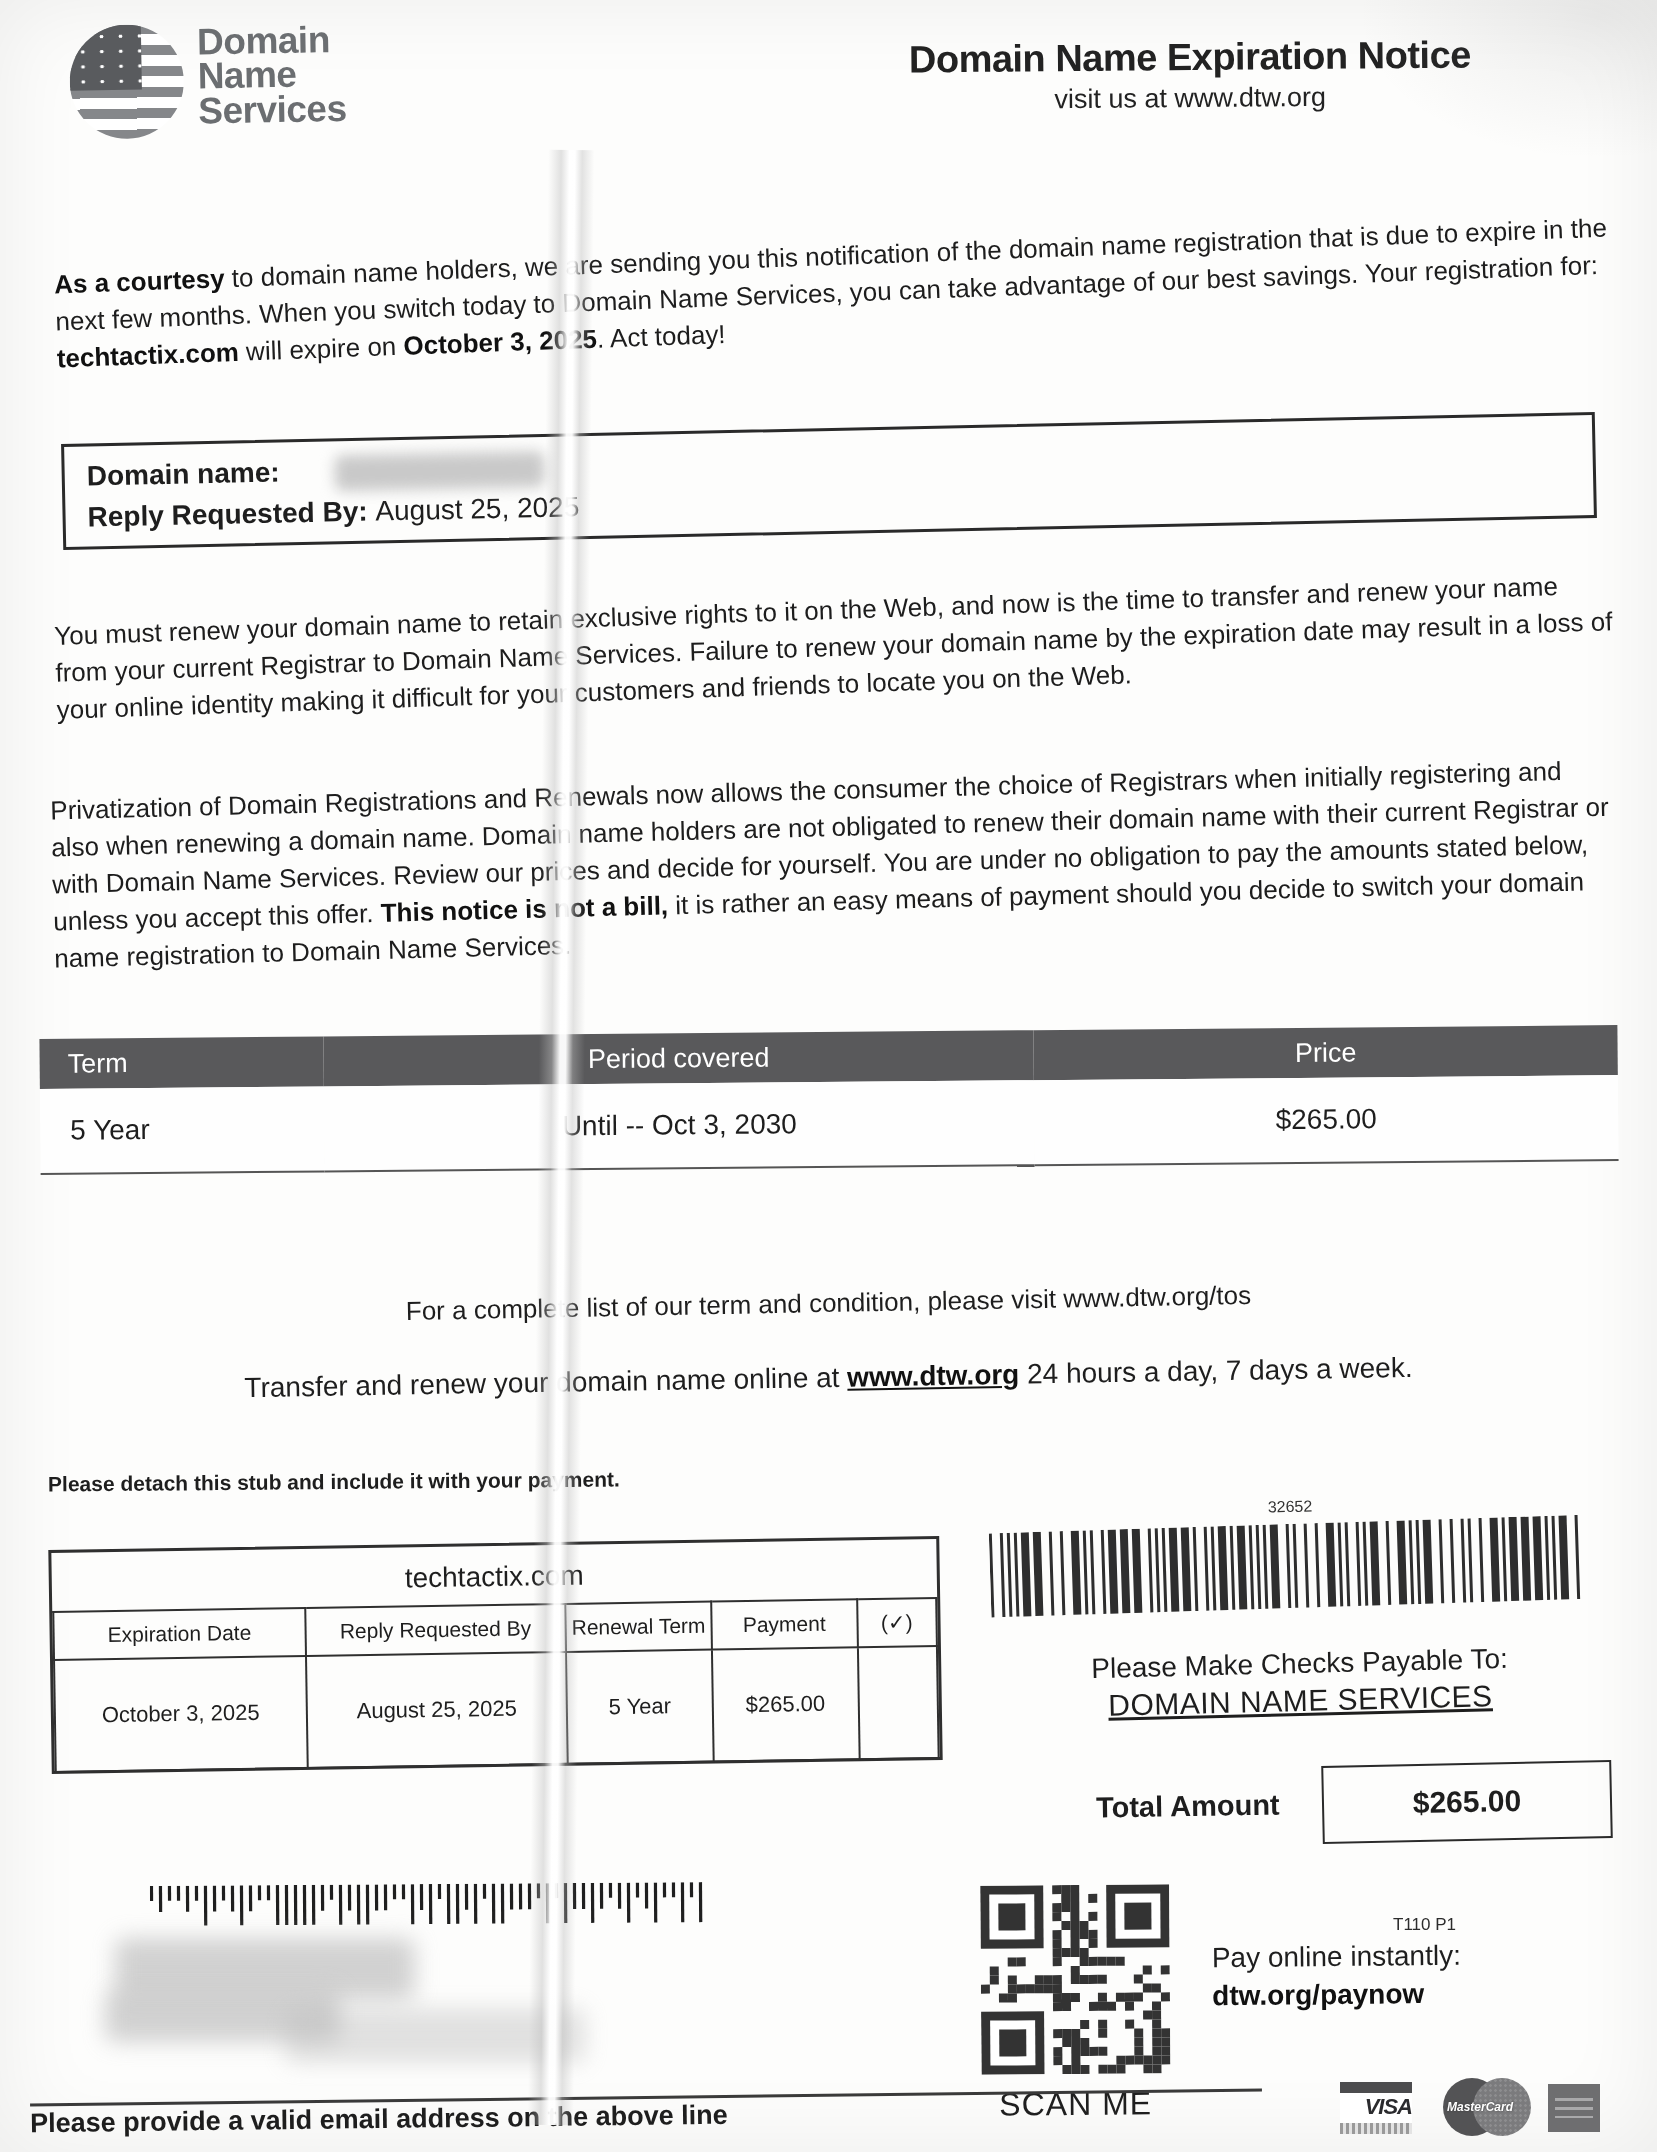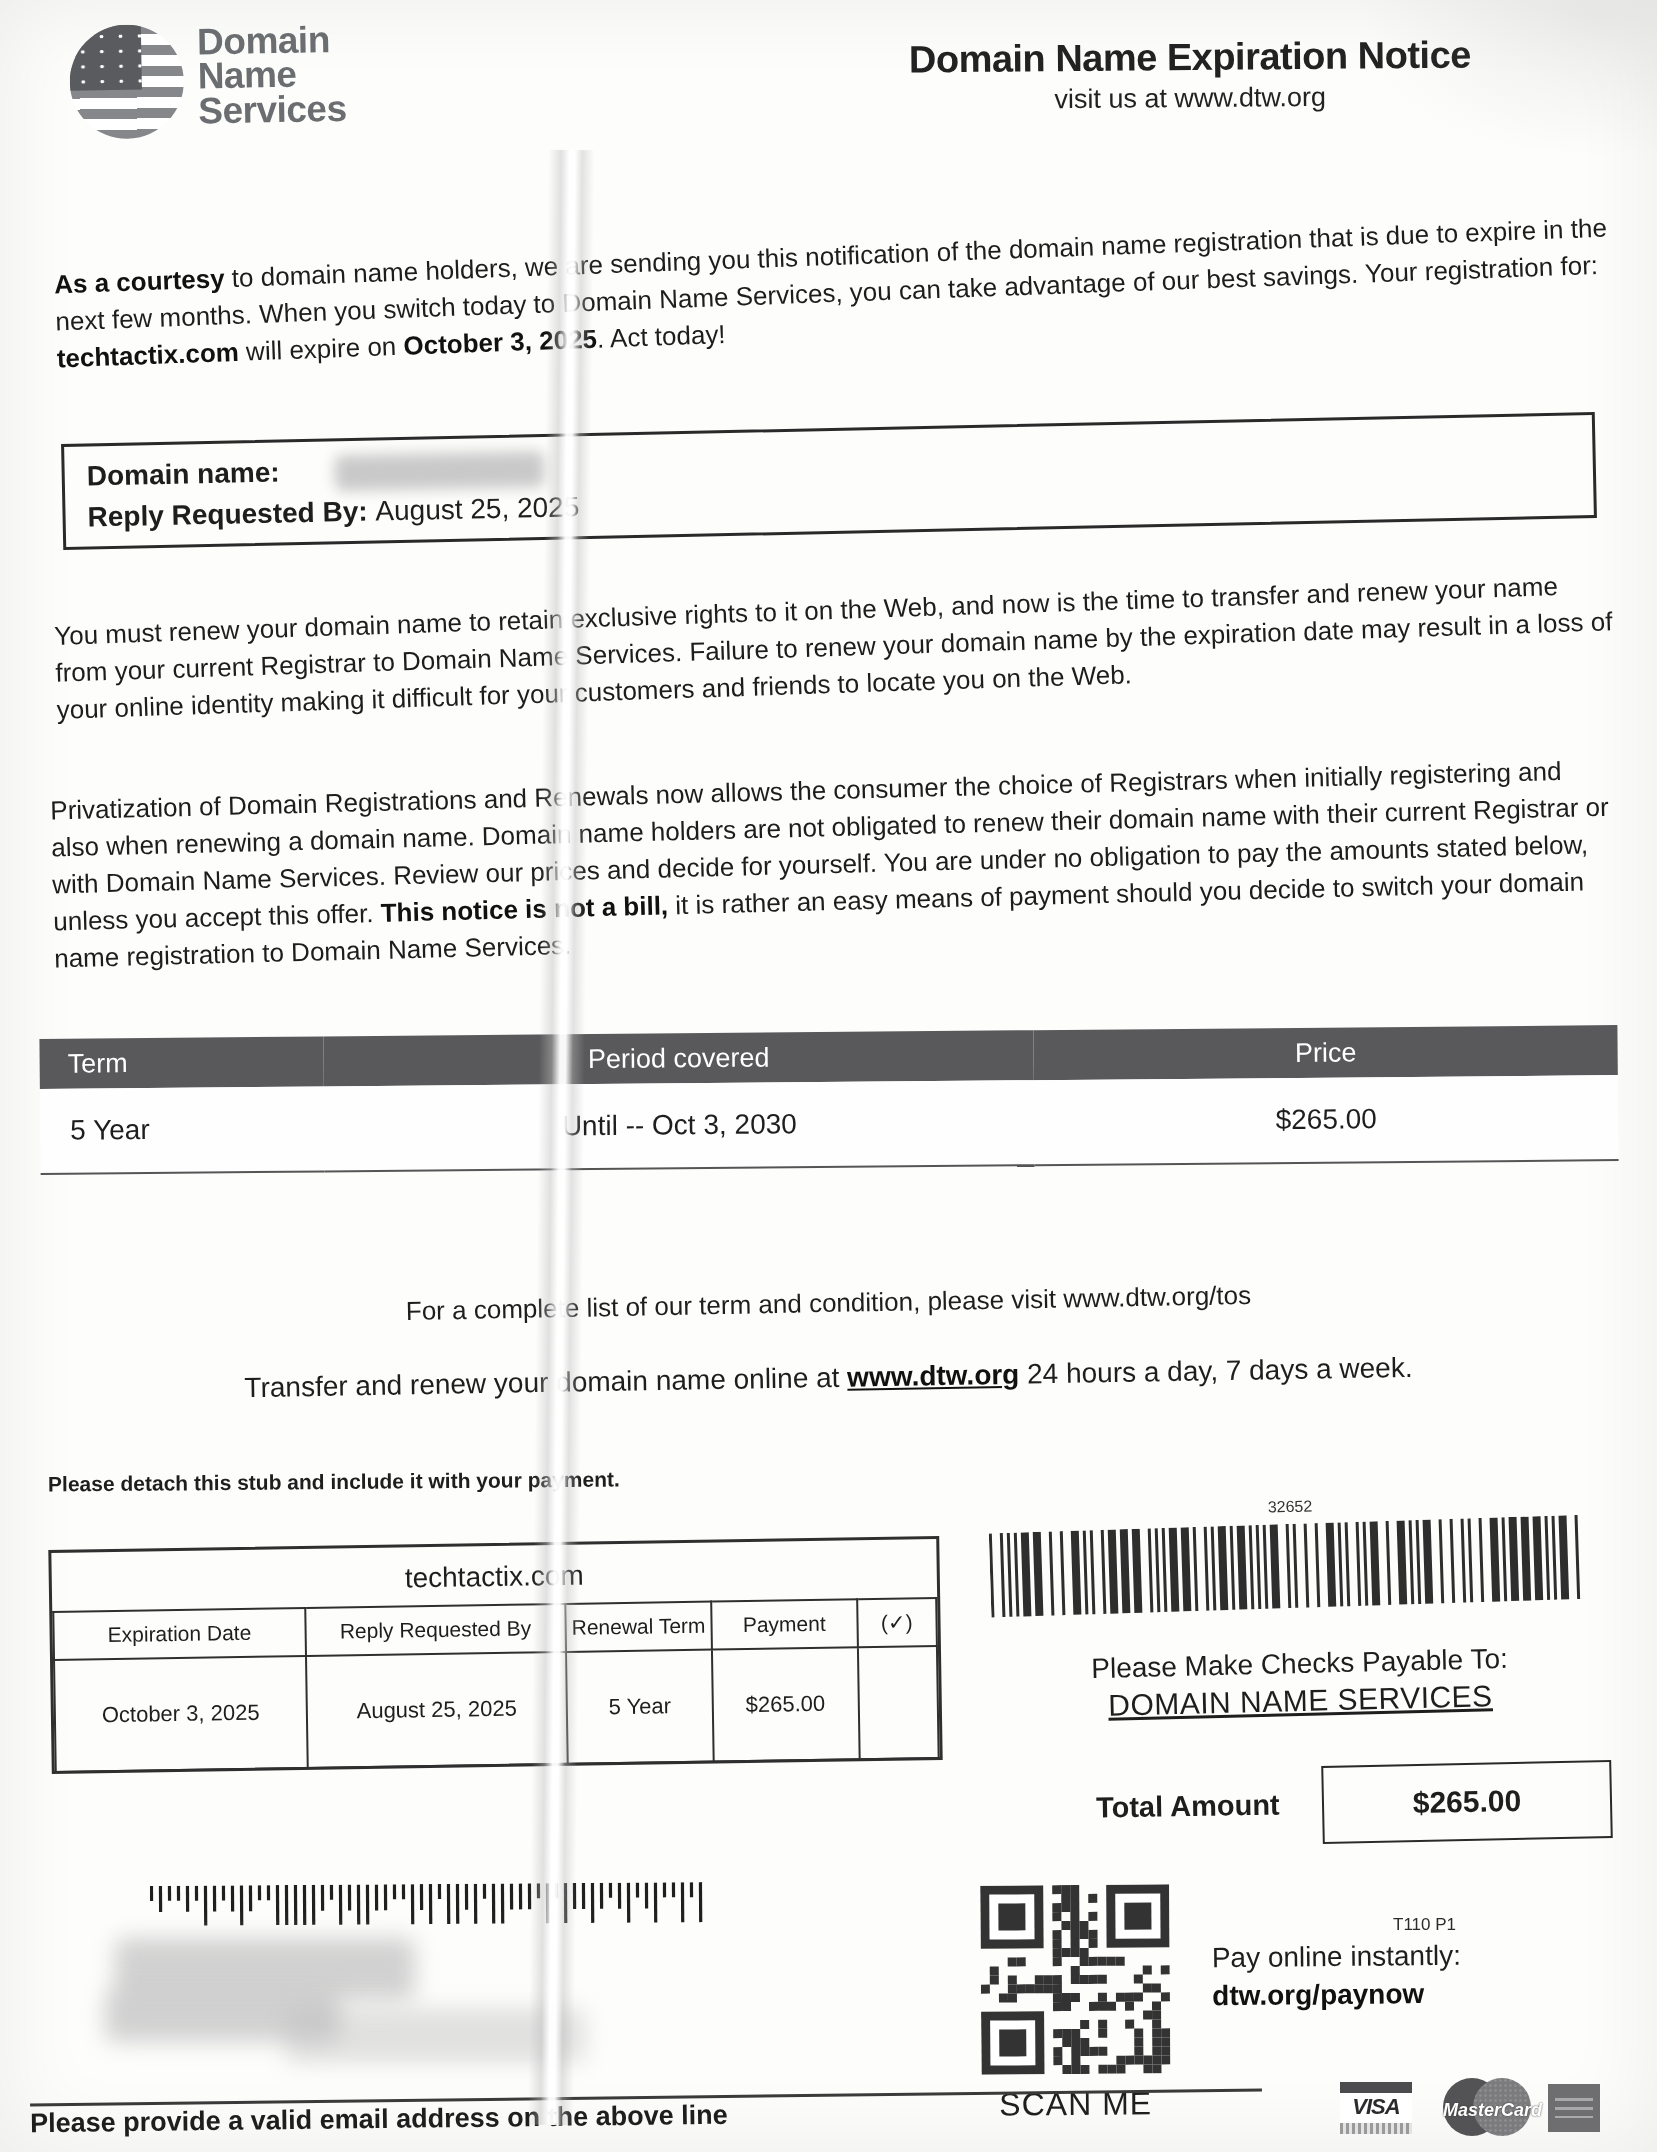--- a/index.html
+++ b/index.html
@@ -65,26 +65,26 @@
   .t110{left:1393px;top:1915px;font-size:17px;color:#2c2c2c;}
 
   .qr-wrap{left:975px;top:1885px;width:200px;text-align:center;transform:rotate(-.4deg);}
   .scanme{font-size:32px;margin-top:8px;letter-spacing:1px;color:#1f1f1f;}
   .paytext{left:1212px;top:1938px;font-size:28px;line-height:1.35;transform:rotate(-.6deg);}
 
   .cards{left:1340px;top:2082px;width:280px;height:56px;}
   .visa{position:absolute;left:0;top:0;width:72px;height:52px;background:#fff;}
   .visa .bar-t{position:absolute;left:0;top:0;right:0;height:11px;background:#4c4c4e;}
   .visa .bar-b{position:absolute;left:0;bottom:0;right:0;height:11px;background:repeating-linear-gradient(90deg,#9a9a9a 0 3px,#e3e3e3 3px 6px);}
-  .visa .vtxt{position:absolute;left:0;right:0;top:12px;text-align:center;font-style:italic;font-weight:bold;font-size:22px;color:#2b2b2e;letter-spacing:-1px;}
+  .visa .vtxt{position:absolute;left:0;right:0;top:12px;text-align:right;font-style:italic;font-weight:bold;font-size:22px;color:#2b2b2e;letter-spacing:-1px;}
   .mc{position:absolute;left:103px;top:-4px;width:86px;height:60px;}
   .mc .c1,.mc .c2{position:absolute;top:0;width:58px;height:58px;border-radius:50%;}
   .mc .c1{left:0;background:#535355;}
   .mc .c2{left:30px;background:#7b7b7d;background-image:radial-gradient(#8d8d8f 1px,transparent 1.6px);background-size:5px 5px;}
-  .mc .mtxt{position:absolute;left:0;right:12px;top:22px;text-align:center;font-style:italic;font-weight:bold;font-size:18px;color:#fff;text-shadow:0 0 2px #333;}
+  .mc .mtxt{position:absolute;left:0;right:12px;top:22px;text-align:center;font-style:italic;font-weight:bold;font-size:12px;color:#fff;text-shadow:0 0 2px #333;}
   .amex{position:absolute;left:208px;top:2px;width:52px;height:48px;background:#6e6e70;}
   .amex::before{content:"";position:absolute;left:7px;top:14px;right:7px;height:20px;
      background:repeating-linear-gradient(180deg,#a9a9ab 0 3px,transparent 3px 9px);}
 
   .foot-line{left:30px;top:2096px;width:1232px;border-top:3px solid #3a3a3a;transform:rotate(-.7deg);}
   .foot-text{left:30px;top:2104px;font-size:27px;font-weight:bold;transform:rotate(-.7deg);}
 
   
   .crease{left:538px;top:150px;width:46px;height:1975px;z-index:60;transform:rotate(.6deg);pointer-events:none;
     background:linear-gradient(90deg,rgba(255,255,255,0) 0%,rgba(190,190,190,.45) 28%,rgba(255,255,255,.96) 46%,rgba(255,255,255,.96) 58%,rgba(185,185,185,.4) 74%,rgba(255,255,255,0) 100%);}

